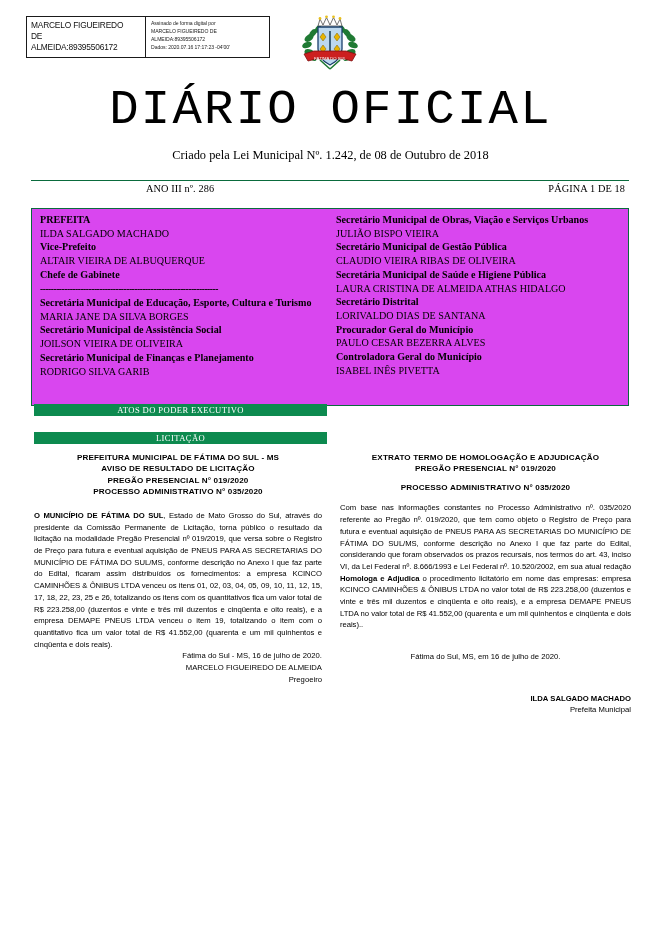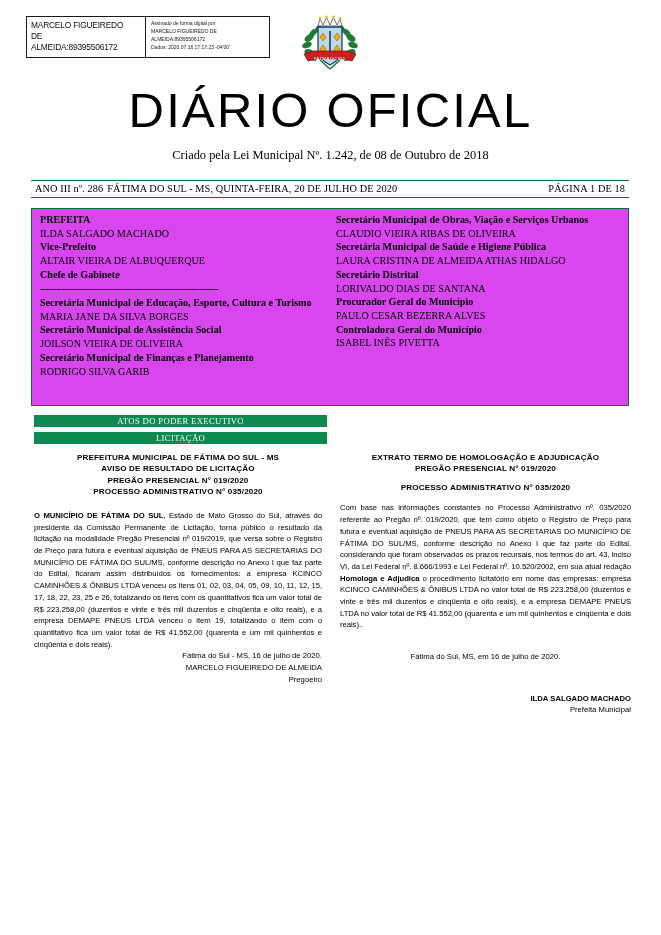--- a/index.html
+++ b/index.html
@@ -72,21 +72,21 @@
 
   
   .masthead {
     position: absolute;
     left: 0;
     top: 86px;
     width: 661px;
     text-align: center;
   }
   .do-title {
-    font-family: Liberation Sans, sans-serif;
+    font-family: Liberation Mono, monospace;
     font-size: 49px;
     line-height: 1.02;
     letter-spacing: 2.2px;
     font-weight: 400;
     color: #000;
   }
   .do-sub {
     font-family: "Liberation Serif", serif;
     font-size: 19px;
     line-height: 1.25;
@@ -109,21 +109,21 @@
     border-top: 1.6px solid #0a6b3d;
     border-bottom: 1.6px solid #0a6b3d;
     padding: 2px 4px 3px 4px;
     box-sizing: border-box;
     display: flex;
     align-items: baseline;
     font-family: "Liberation Serif", serif;
     font-size: 10.3px;
     letter-spacing: 0.1px;
   }
-  .issue-left { display: flex; align-items: center; gap: 4px; }
+  .issue-left { display: flex; align-items: center; gap: 14px; flex-direction: column; }
   .issue-right { margin-left: auto; }
 
   
   .officials {
     position: absolute;
     left: 31px;
     top: 208px;
     width: 598px;
     height: 198px;
     border: 1.6px solid #0a6b3d;
@@ -159,21 +159,21 @@
     height: 12px;
     background: #0d8a4f;
     color: #ffffff;
     font-family: "Liberation Serif", serif;
     font-size: 8.6px;
     letter-spacing: 0.4px;
     text-align: center;
     line-height: 12px;
     box-sizing: border-box;
   }
-  .banner.b1 { top: 415px; }
+  .banner.b1 { top: 404px; }
   .banner.b2 { top: 432px; }
 
   
   .col {
     position: absolute;
     top: 452px;
     font-family: "Liberation Sans", sans-serif;
     font-size: 7.6px;
     line-height: 1.5;
     color: #000;
@@ -298,20 +298,22 @@
       <div class="off-rule">------------------------------------------------------------------</div>
       <div class="off-role">Secretária Municipal de Educação, Esporte, Cultura e Turismo</div>
       <div class="off-name">MARIA JANE DA SILVA BORGES</div>
       <div class="off-role">Secretário Municipal de Assistência Social</div>
       <div class="off-name">JOILSON VIEIRA DE OLIVEIRA</div>
       <div class="off-role">Secretário Municipal de Finanças e Planejamento</div>
       <div class="off-name">RODRIGO SILVA GARIB</div>
     </div>
     <div class="off-col right">
       <div class="off-role">Secretário Municipal de Obras, Viação e Serviços Urbanos</div>
+      <div class="off-name">JULIÃO BISPO VIEIRA</div>
+      <div class="off-role">Secretário Municipal de Gestão Pública</div>
       <div class="off-name">CLAUDIO VIEIRA RIBAS DE OLIVEIRA</div>
       <div class="off-role">Secretária Municipal de Saúde e Higiene Pública</div>
       <div class="off-name">LAURA CRISTINA DE ALMEIDA  ATHAS HIDALGO</div>
       <div class="off-role">Secretário Distrital</div>
       <div class="off-name">LORIVALDO DIAS DE SANTANA</div>
       <div class="off-role">Procurador Geral do Município</div>
       <div class="off-name">PAULO CESAR BEZERRA ALVES</div>
       <div class="off-role">Controladora Geral do Município</div>
       <div class="off-name">ISABEL INÊS PIVETTA</div>
     </div>

